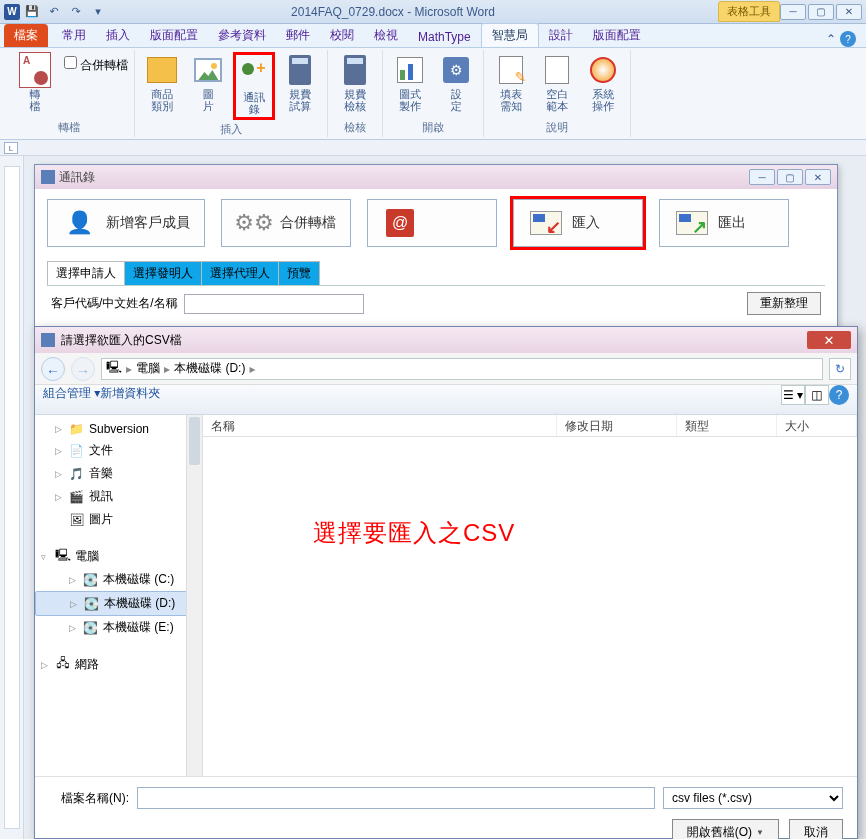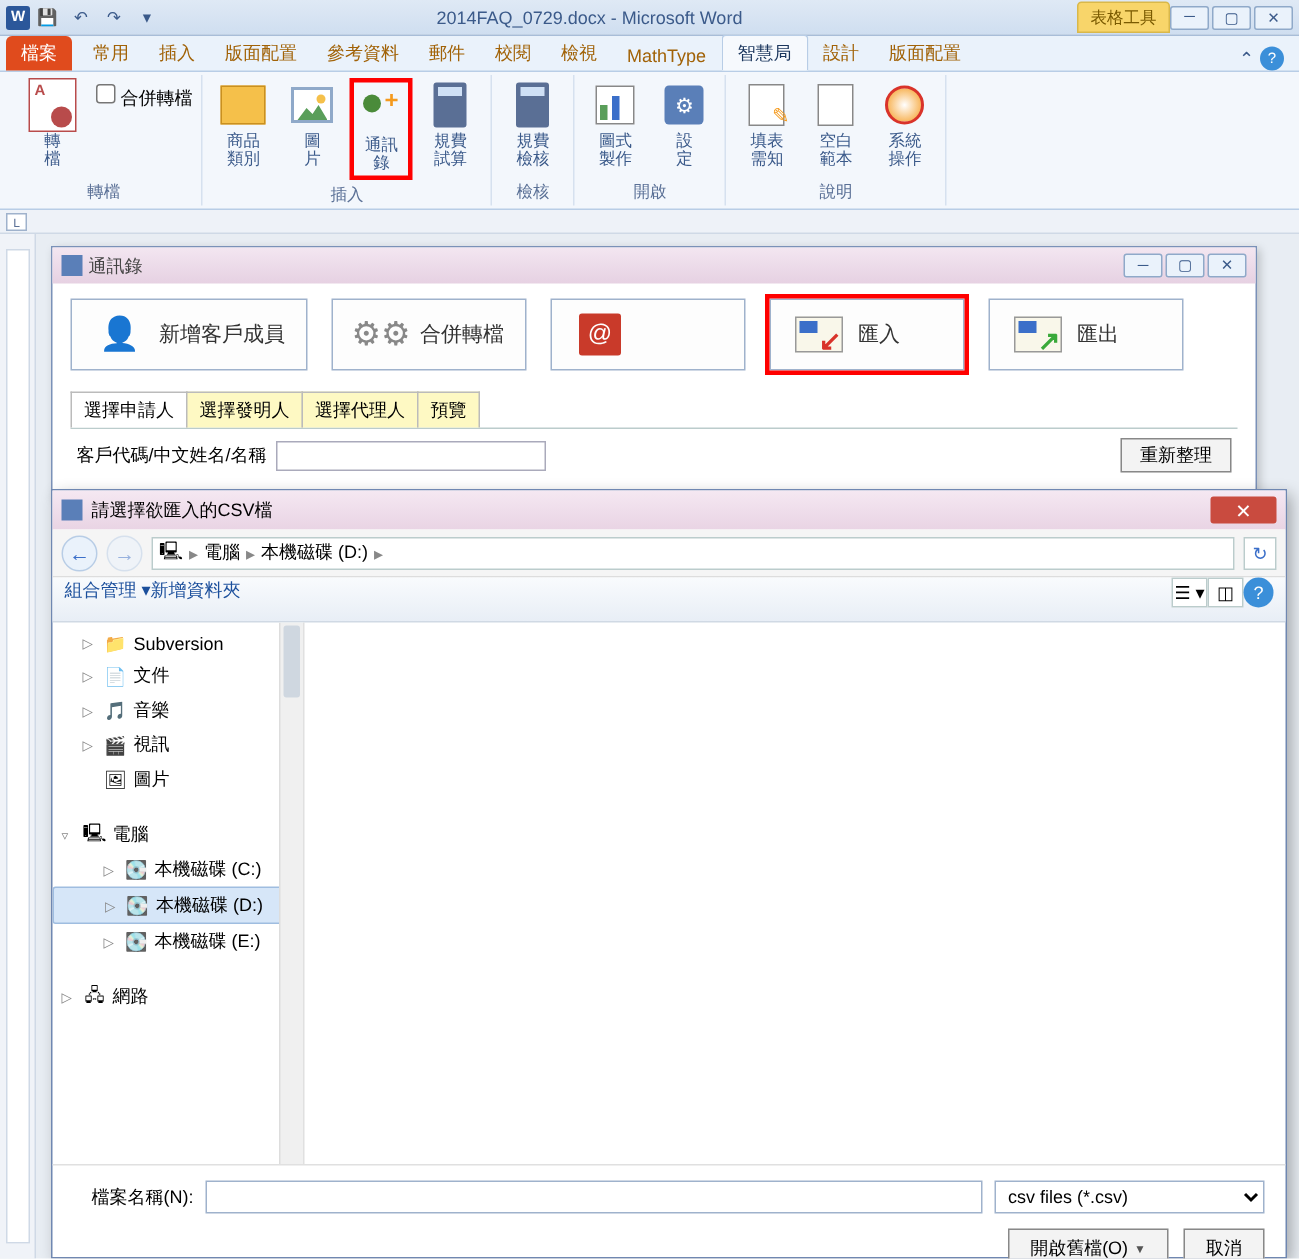--- a/index.html
+++ b/index.html
@@ -11,21 +11,21 @@
   .qat { display:flex; gap:6px; align-items:center; }
   .qat-btn { width:16px; height:16px; display:flex; align-items:center; justify-content:center; color:#3b5a8a; font-size:11px; }
   .word-title { flex:1; text-align:center; color:#3b5a8a; font-size:12px; }
   .win-controls-top { display:flex; gap:2px; }
   .win-btn { width:26px; height:16px; border:1px solid #8fa9c9; background:#eaf2fb; display:flex; align-items:center; justify-content:center; font-size:10px; color:#3b5a8a; border-radius:2px; }
   .context-tab { background:#f8d56a; color:#7a5a00; padding:2px 8px; font-size:11px; border:1px solid #d9b84a; border-radius:3px 3px 0 0; margin-left:38px; }
 
   
   .ribbon-tabs { height:24px; background:#eaf2fb; display:flex; align-items:flex-end; padding:0 4px; border-bottom:1px solid #b8cde6; }
   .file-tab { background:#e04b1d; color:#fff; padding:3px 10px; font-size:12px; border-radius:4px 4px 0 0; margin-right:4px; }
-  .tab { padding:3px 10px; color:#a16207; font-size:12px; cursor:default; }
+  .tab { padding:3px 10px; color:#4c1d95; font-size:12px; cursor:default; }
   .tab.active { background:#f6f9fd; border:1px solid #b8cde6; border-bottom:none; border-radius:3px 3px 0 0; color:#1b365d; }
   .help-area { margin-left:auto; display:flex; align-items:center; gap:4px; color:#3b5a8a; font-size:12px; padding-right:6px; }
 
   
   .ribbon { height:92px; background:#f3f7fc; border-bottom:1px solid #b8cde6; display:flex; padding:2px 4px; }
   .ribbon-group { display:flex; flex-direction:column; padding:2px 6px; border-right:1px solid #d6e1ef; }
   .ribbon-group .items { display:flex; gap:4px; flex:1; }
   .ribbon-group .label { text-align:center; font-size:11px; color:#5a7096; margin-top:2px; }
   .rbtn { display:flex; flex-direction:column; align-items:center; justify-content:flex-start; width:42px; padding:2px; font-size:11px; color:#3b5a8a; }
   .rbtn .ic { width:32px; height:32px; margin-bottom:2px; display:flex; align-items:center; justify-content:center; font-size:22px; }
@@ -53,21 +53,21 @@
   .ic-person { color:#4a8b3a; }
   .ic-gear { color:#888; }
   .ic-book { background:#c93a2a; color:#fff; border-radius:2px; display:flex; align-items:center; justify-content:center; font-size:16px; width:28px; height:28px; }
   .ic-import, .ic-export { position:relative; width:32px; height:24px; background:#f9f7ea; border:1px solid #999; }
   .ic-import::before { content:""; position:absolute; left:2px; top:2px; width:12px; height:8px; background:#3b6fc9; }
   .ic-import::after { content:"↙"; position:absolute; right:0; bottom:-4px; color:#d9332a; font-size:18px; font-weight:bold; }
   .ic-export::before { content:""; position:absolute; left:2px; top:2px; width:12px; height:8px; background:#3b6fc9; }
   .ic-export::after { content:"↗"; position:absolute; right:0; bottom:-4px; color:#3aa93a; font-size:18px; font-weight:bold; }
 
   .sub-tabs { display:flex; margin-top:14px; border-bottom:1px solid #bcc; }
-  .sub-tab { padding:3px 8px; border:1px solid #bbb; border-bottom:none; background:#fef9c3; font-size:12px; margin-right:-1px; }
+  .sub-tab { padding:3px 8px; border:1px solid #bbb; border-bottom:none; background:#0ea5e9; font-size:12px; margin-right:-1px; }
   .sub-tab.active { background:#fff; }
   .sub-row { display:flex; align-items:center; gap:6px; padding:6px 4px; }
   .sub-row input { border:1px solid #aab; height:20px; width:180px; padding:0 4px; }
   .re-btn { margin-left:auto; padding:2px 12px; border:1px solid #888; background:#f3f3f3; font-size:12px; }
 
   
   .dlg-file { position:absolute; left:34px; top:326px; right:8px; bottom:0; background:#fff; border:1px solid #6f87b1; box-shadow:3px 3px 10px rgba(0,0,0,0.3); }
   .dlg-file-title { height:26px; background:linear-gradient(#f5e8f2,#e9d4e4); display:flex; align-items:center; padding:0 6px; font-size:12px; }
   .dlg-file-title .ic { width:14px; height:14px; background:#5a7fb8; margin-right:6px; }
   .close-red { margin-left:auto; width:44px; height:18px; background:#c94b3f; color:#fff; display:flex; align-items:center; justify-content:center; border-radius:2px; font-size:13px; }
@@ -424,20 +424,31 @@
       <div style="height:14px"></div>
       <div class="tree-item" style="padding-left:6px">
           <span class="arr">▷</span>
           <span class="ic">🖧</span>
           <span>網路</span>
         </div>
       <div class="tree-scrollbar">
           <div class="tree-thumb"></div>
         </div>
     </div>
+    <div class="list-area">
+      <div class="list-header">
+        <div class="col name">名稱</div>
+        <div class="col date">修改日期</div>
+        <div class="col type">類型</div>
+        <div class="col size">大小</div>
+      </div>
+      <div class="list-content">
+        <div class="overlay-text">選擇要匯入之CSV</div>
+      </div>
+    </div>
   </div>
   <div class="file-footer">
     <div class="fn-row">
       <label>檔案名稱(N):</label>
       <input type="text" style="">
       <select>
         <option>csv files (*.csv)</option>
       </select>
     </div>
     <div class="btn-row">

